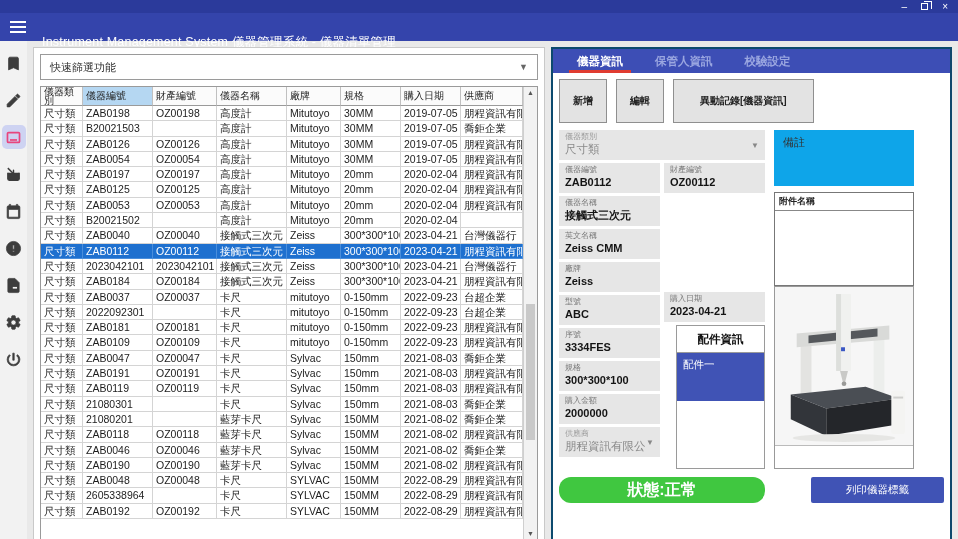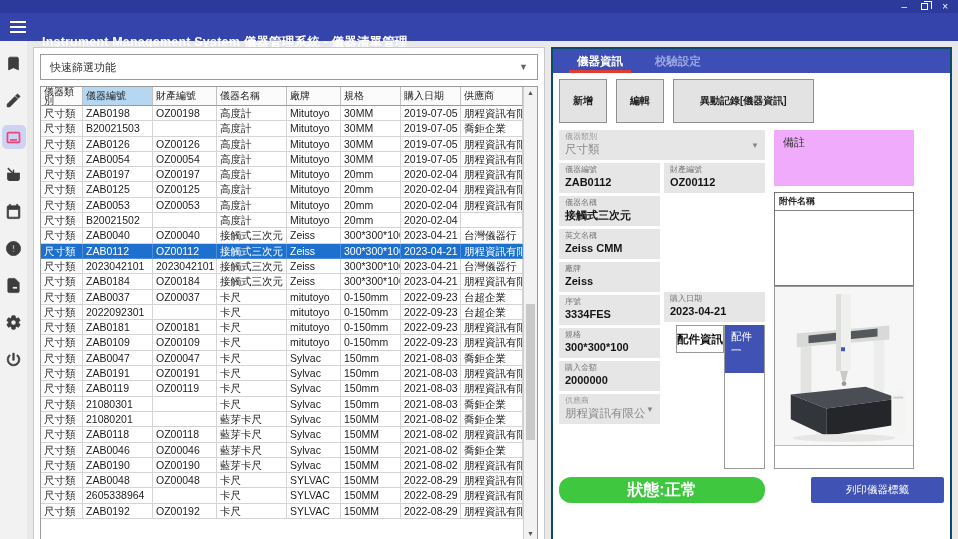--- a/index.html
+++ b/index.html
@@ -9,21 +9,21 @@
   
   .win-strip { height:13px; background:#2b3a9b; display:flex; justify-content:flex-end;
     align-items:center; gap:14px; padding:0 10px; }
   .win-btn { color:#fff; font-size:10px; line-height:10px; height:10px; display:flex; align-items:center; }
   .restore-box { width:7px; height:7px; border:1px solid #fff; position:relative; background:#2b3a9b; }
   .restore-box::before { content:''; position:absolute; top:-3px; left:2px; width:7px; height:7px;
     border:1px solid #fff; border-left:none; border-bottom:none; }
   .appbar { height:28px; background:#3444ab; display:flex; align-items:center; }
   .hamburger { width:36px; display:flex; justify-content:center; cursor:pointer; }
   .hamburger svg { display:block; }
-  .app-title { color:#fff; font-size:12.5px; font-weight:bold; letter-spacing:.2px; padding-left:6px;margin-top:30px; }
+  .app-title { color:#fff; font-size:12.5px; font-weight:normal; letter-spacing:.2px; padding-left:6px;margin-top:30px; }
 
   
   .app { display:flex; height:524px; }
   .sidebar { width:36px; background:#f2f2f2; display:flex; flex-direction:column;
     align-items:center; padding-top:10px; gap:13px; }
   .side-icon { width:24px; height:24px; display:flex; align-items:center; justify-content:center;
     border-radius:5px; cursor:pointer; }
   .side-icon svg { width:17px; height:17px; fill:#3d3d3d; stroke:#3d3d3d; }
   .side-icon.active { background:#ced3f2; }
   .side-icon.active svg { fill:none; stroke:#e8457d; }
@@ -72,27 +72,27 @@
   .field { background:#e6e6e6; height:30px; margin-bottom:3px; padding:2px 6px; position:relative; overflow:hidden; }
   .field .f-label { display:block; font-size:8px; color:#777; line-height:10px; white-space:nowrap; }
   .field .f-value { display:block; font-size:11px; font-weight:bold; color:#141414; line-height:15px; white-space:nowrap; }
   .field.disabled .f-label { color:#999; }
   .field.disabled .f-value { color:#8a8a8a; font-weight:normal; font-size:11.5px; }
   .field .f-chev { position:absolute; right:6px; top:11px; font-size:8px; color:#888; }
   .form-cols { display:flex; gap:4px; flex:1; }
   .col { width:101px; display:flex; flex-direction:column; }
   .col-b { flex:1; }
   .push-down { margin-top:99px; }
-  .acc-box { flex:1; display:flex; flex-direction:row;padding-left:12px; }
+  .acc-box { flex:1; display:flex; flex-direction:column;padding-left:12px; }
   .acc-head { height:28px; border:1px solid #9a9a9a; background:#fff; display:flex; align-items:center;
     justify-content:center; font-size:11.5px; font-weight:bold; color:#111; }
   .acc-list { flex:1; border:1px solid #9a9a9a; border-top:none; background:#fff; }
   .acc-item { height:48px; background:#4053b5; color:#fff; font-size:10.5px; padding:5px 6px; cursor:pointer; }
   .form-right { width:140px; display:flex; flex-direction:column; }
-  .remarks { height:56px; background:#f0abfc; padding:5px 9px; font-size:11px; color:#333; margin-bottom:6px; }
+  .remarks { height:56px; background:#0ea5e9; padding:5px 9px; font-size:11px; color:#333; margin-bottom:6px; }
   .attach { height:94px; border:1px solid #777; background:#fff; }
   .attach-head { font-size:9px; font-weight:bold; color:#222; padding:2px 4px; border-bottom:1px solid #888; }
   .photo { flex:1; border:1px solid #999; display:flex; flex-direction:column; }
   .photo-img { height:158px; background:#f6f6f6; }
   .photo-img svg { display:block; width:100%; height:100%; }
   .photo-caption { flex:1; background:#fff; border-top:1px solid #bbb; }
   .bottom-actions { display:flex; gap:10px; padding:4px 6px 6px 6px; }
   .status-btn { width:206px; height:26px; border:none; border-radius:12px; color:#fff;
     font-size:16px; font-weight:bold; cursor:pointer; font-family:inherit; }
   .print-btn { width:133px; height:26px; border:none; border-radius:2px; color:#fff;
@@ -478,20 +478,21 @@
           <span class="h-arrow h-l">◀</span>
           <span class="h-thumb"></span>
           <span class="h-arrow h-r">▶</span>
         </div>
       </div>
     </section>
 
     <section class="right-card">
       <div class="tabbar">
           <span class="tab active">儀器資訊</span>
+          <span class="tab">保管人資訊</span>
           <span class="tab">校驗設定</span>
         </div>
       <div class="actions">
           <button class="act-btn">新增</button>
           <button class="act-btn">編輯</button>
           <button class="act-btn wide">異動記錄[儀器資訊]</button>
         </div>
 
       <div class="form-area">
         <div class="form-left">
@@ -510,20 +511,24 @@
                   <span class="f-label">儀器名稱</span>
                   <span class="f-value">接觸式三次元</span>
                 </div>
                 <div class="field">
                   <span class="f-label">英文名稱</span>
                   <span class="f-value">Zeiss CMM</span>
                 </div>
                 <div class="field">
                   <span class="f-label">廠牌</span>
                   <span class="f-value">Zeiss</span>
+                </div>
+                <div class="field">
+                  <span class="f-label">型號</span>
+                  <span class="f-value">ABC</span>
                 </div>
                 <div class="field">
                   <span class="f-label">序號</span>
                   <span class="f-value">3334FES</span>
                 </div>
                 <div class="field">
                   <span class="f-label">規格</span>
                   <span class="f-value">300*300*100</span>
                 </div>
                 <div class="field">

